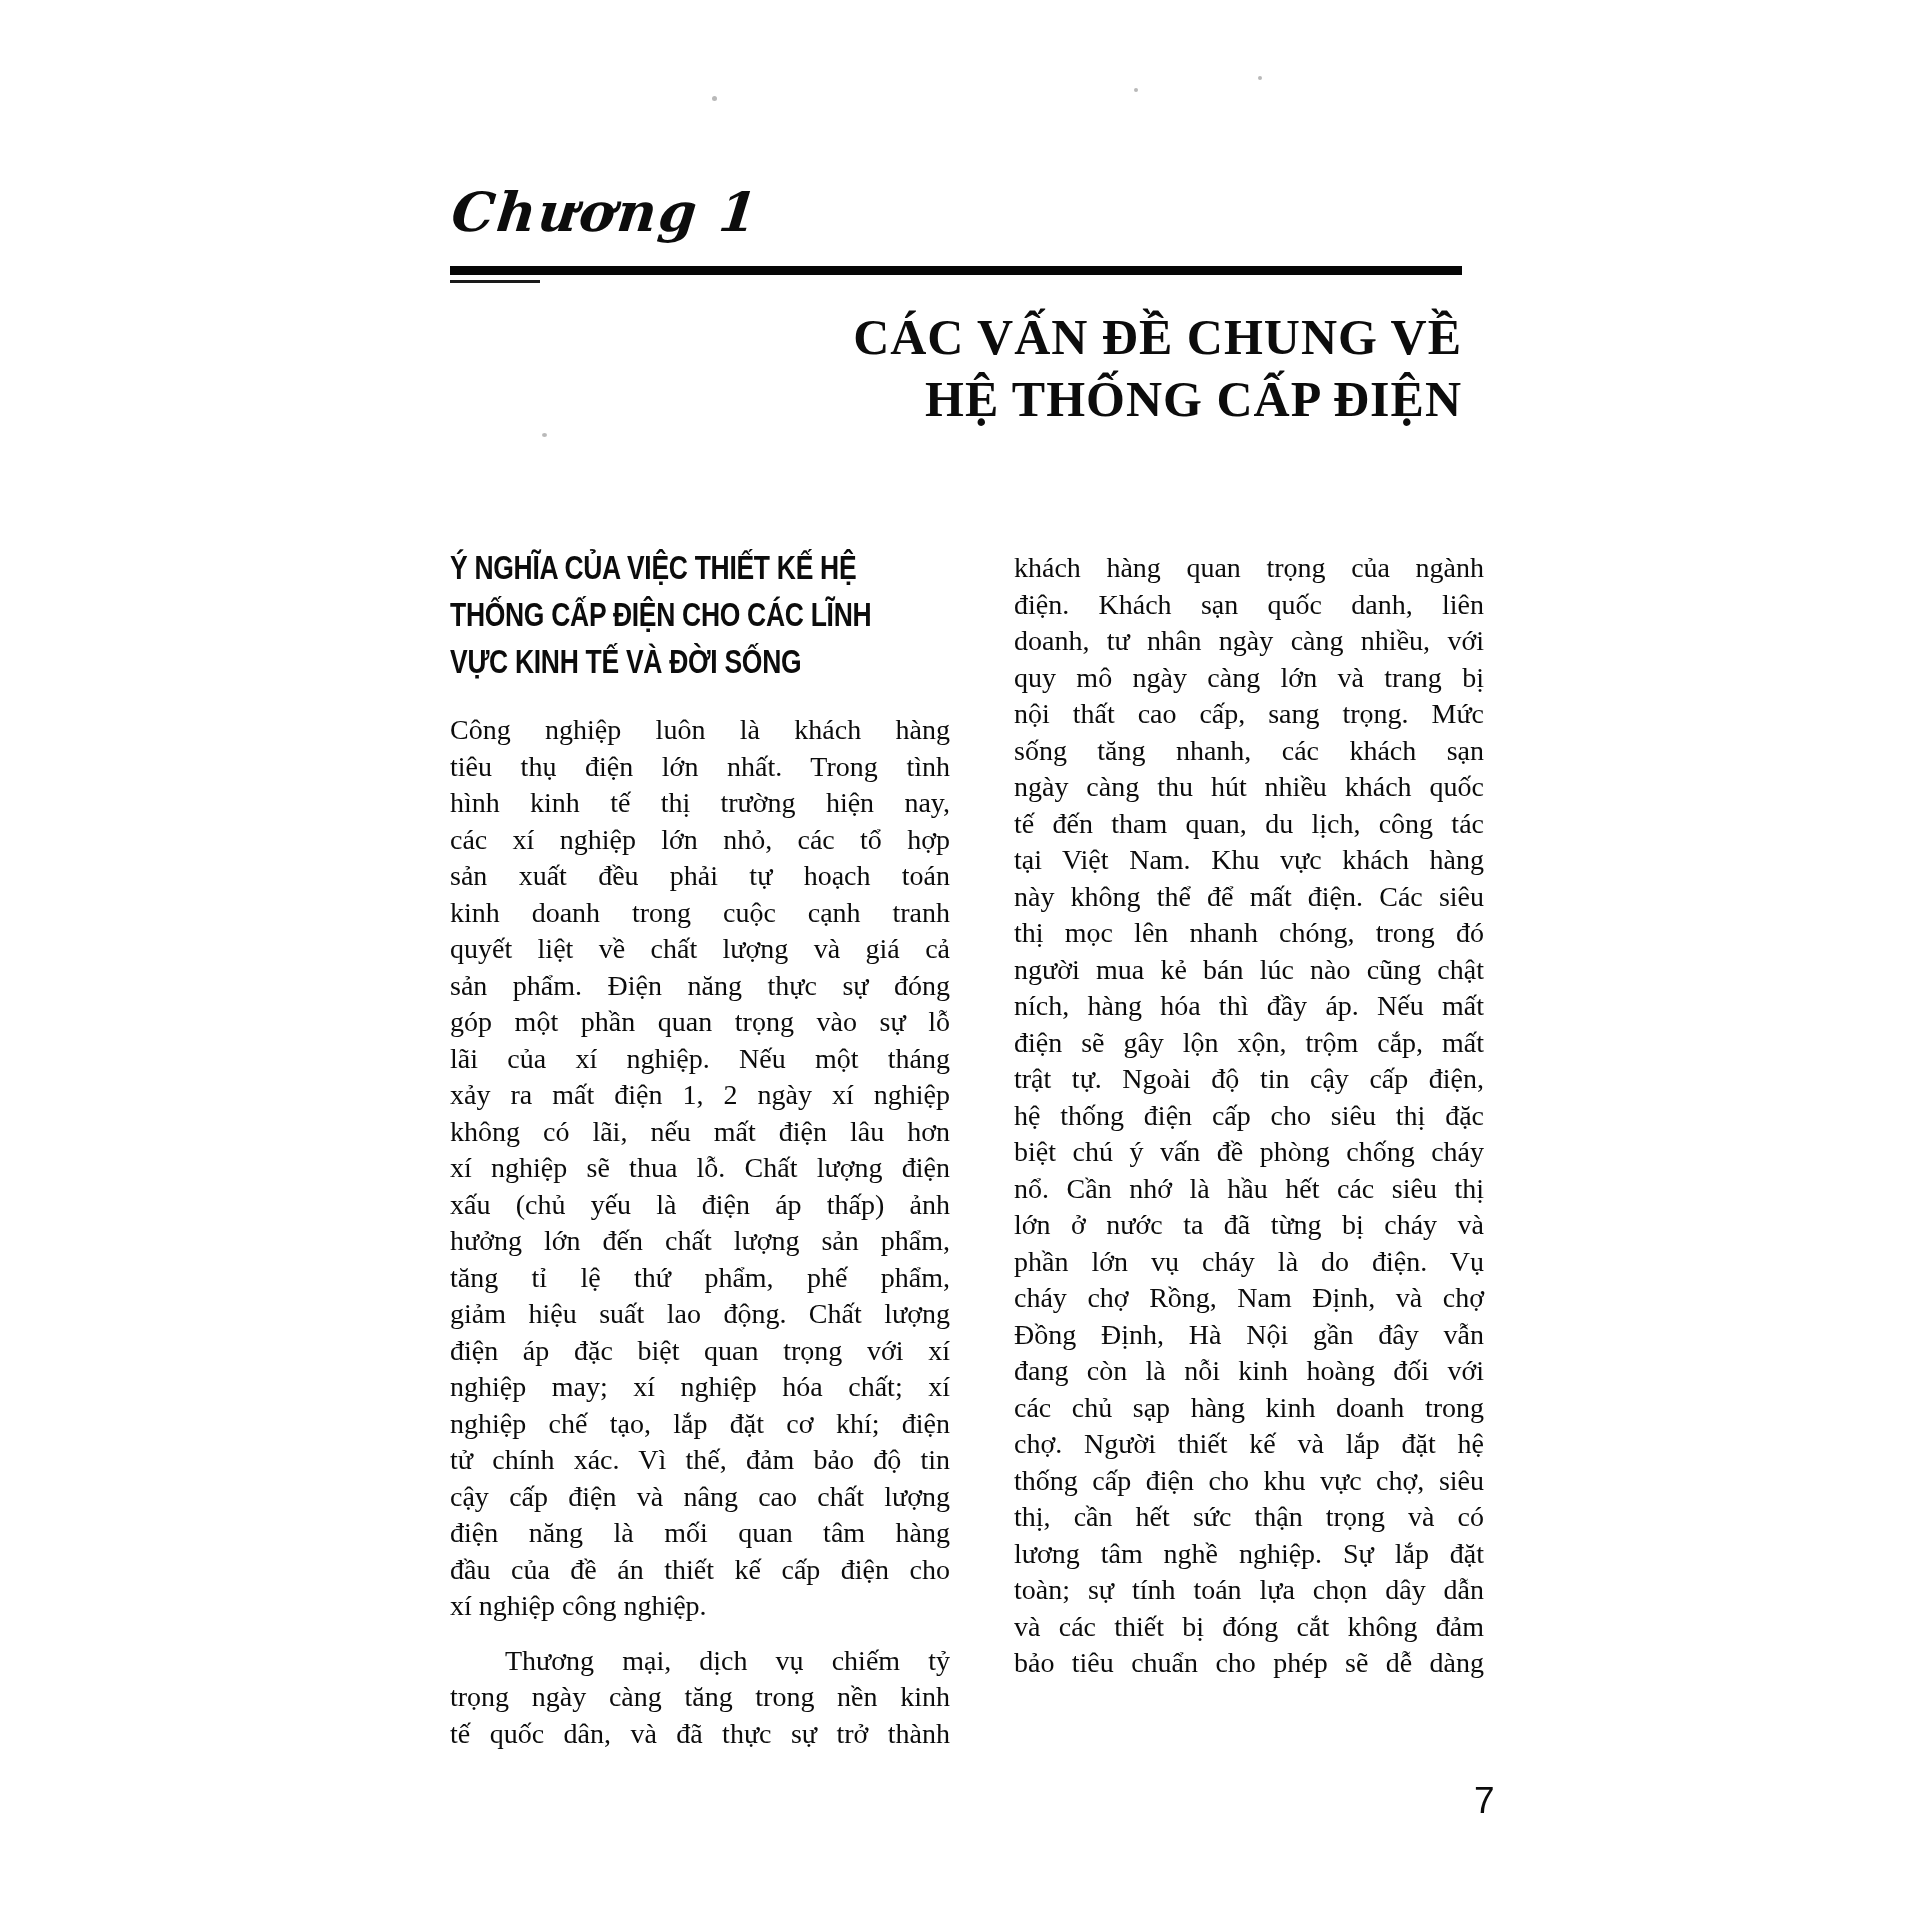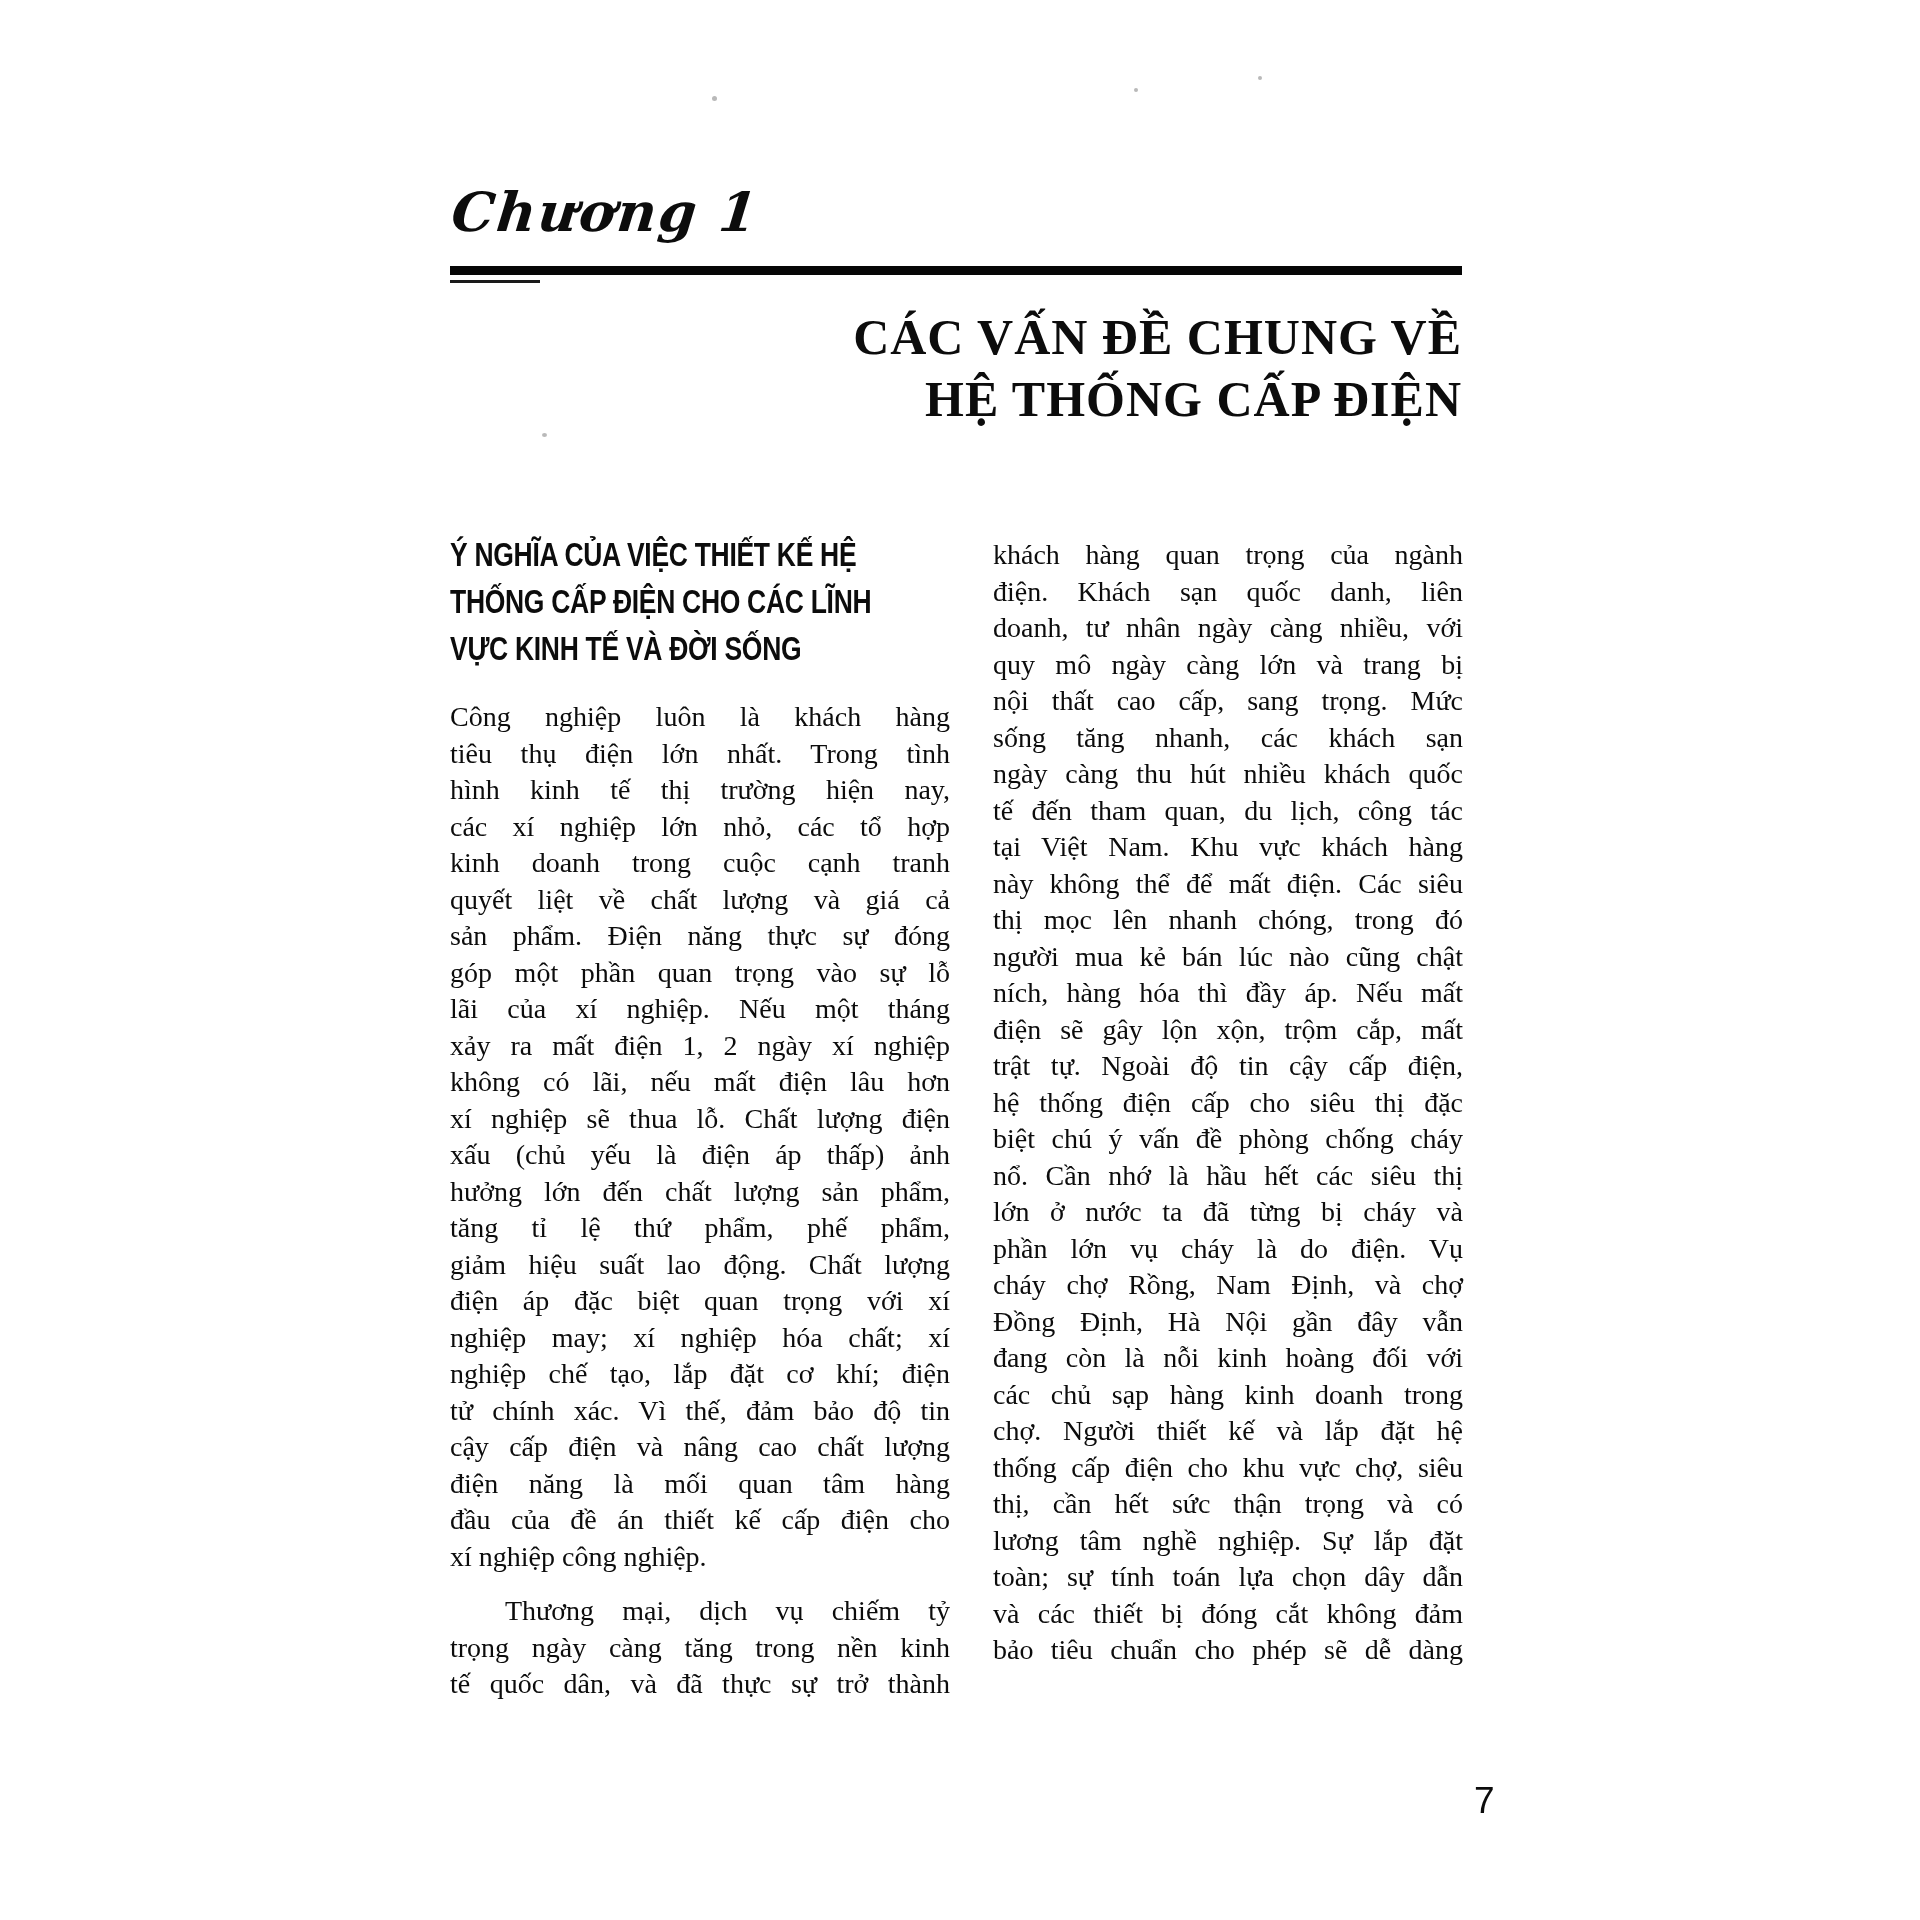--- a/index.html
+++ b/index.html
@@ -43,23 +43,23 @@
     left: 450px; top: 306px;
     width: 1012px;
     text-align: right;
     font-weight: bold;
     font-size: 50px;
     line-height: 62px;
     letter-spacing: 1px;
   }
   .columns {
     position: absolute;
-    left: 450px; top: 532px;
+    left: 450px; top: 545px;
     display: flex;
-    gap: 43px;
+    gap: 64px;
   }
   .col-left { width: 500px; }
   .col-right { width: 470px; padding-top: 5px; }
   .section-heading {
     font-family: "Liberation Sans", "DejaVu Sans", sans-serif;
     font-weight: bold;
     font-size: 26.5px;
     line-height: 47px;
     letter-spacing: -0.3px;
     margin-bottom: 26px;
@@ -114,20 +114,21 @@
           <div class="h-line">Ý NGHĨA CỦA VIỆC THIẾT KẾ HỆ</div>
           <div class="h-line">THỐNG CẤP ĐIỆN CHO CÁC LĨNH</div>
           <div class="h-line">VỰC KINH TẾ VÀ ĐỜI SỐNG</div>
         </div>
       <div>
           <div class="para">
             <div class="line">Công nghiệp luôn là khách hàng</div>
             <div class="line">tiêu thụ điện lớn nhất. Trong tình</div>
             <div class="line">hình kinh tế thị trường hiện nay,</div>
             <div class="line">các xí nghiệp lớn nhỏ, các tổ hợp</div>
+            <div class="line">sản xuất đều phải tự hoạch toán</div>
             <div class="line">kinh doanh trong cuộc cạnh tranh</div>
             <div class="line">quyết liệt về chất lượng và giá cả</div>
             <div class="line">sản phẩm. Điện năng thực sự đóng</div>
             <div class="line">góp một phần quan trọng vào sự lỗ</div>
             <div class="line">lãi của xí nghiệp. Nếu một tháng</div>
             <div class="line">xảy ra mất điện 1, 2 ngày xí nghiệp</div>
             <div class="line">không có lãi, nếu mất điện lâu hơn</div>
             <div class="line">xí nghiệp sẽ thua lỗ. Chất lượng điện</div>
             <div class="line">xấu (chủ yếu là điện áp thấp) ảnh</div>
             <div class="line">hưởng lớn đến chất lượng sản phẩm,</div>

